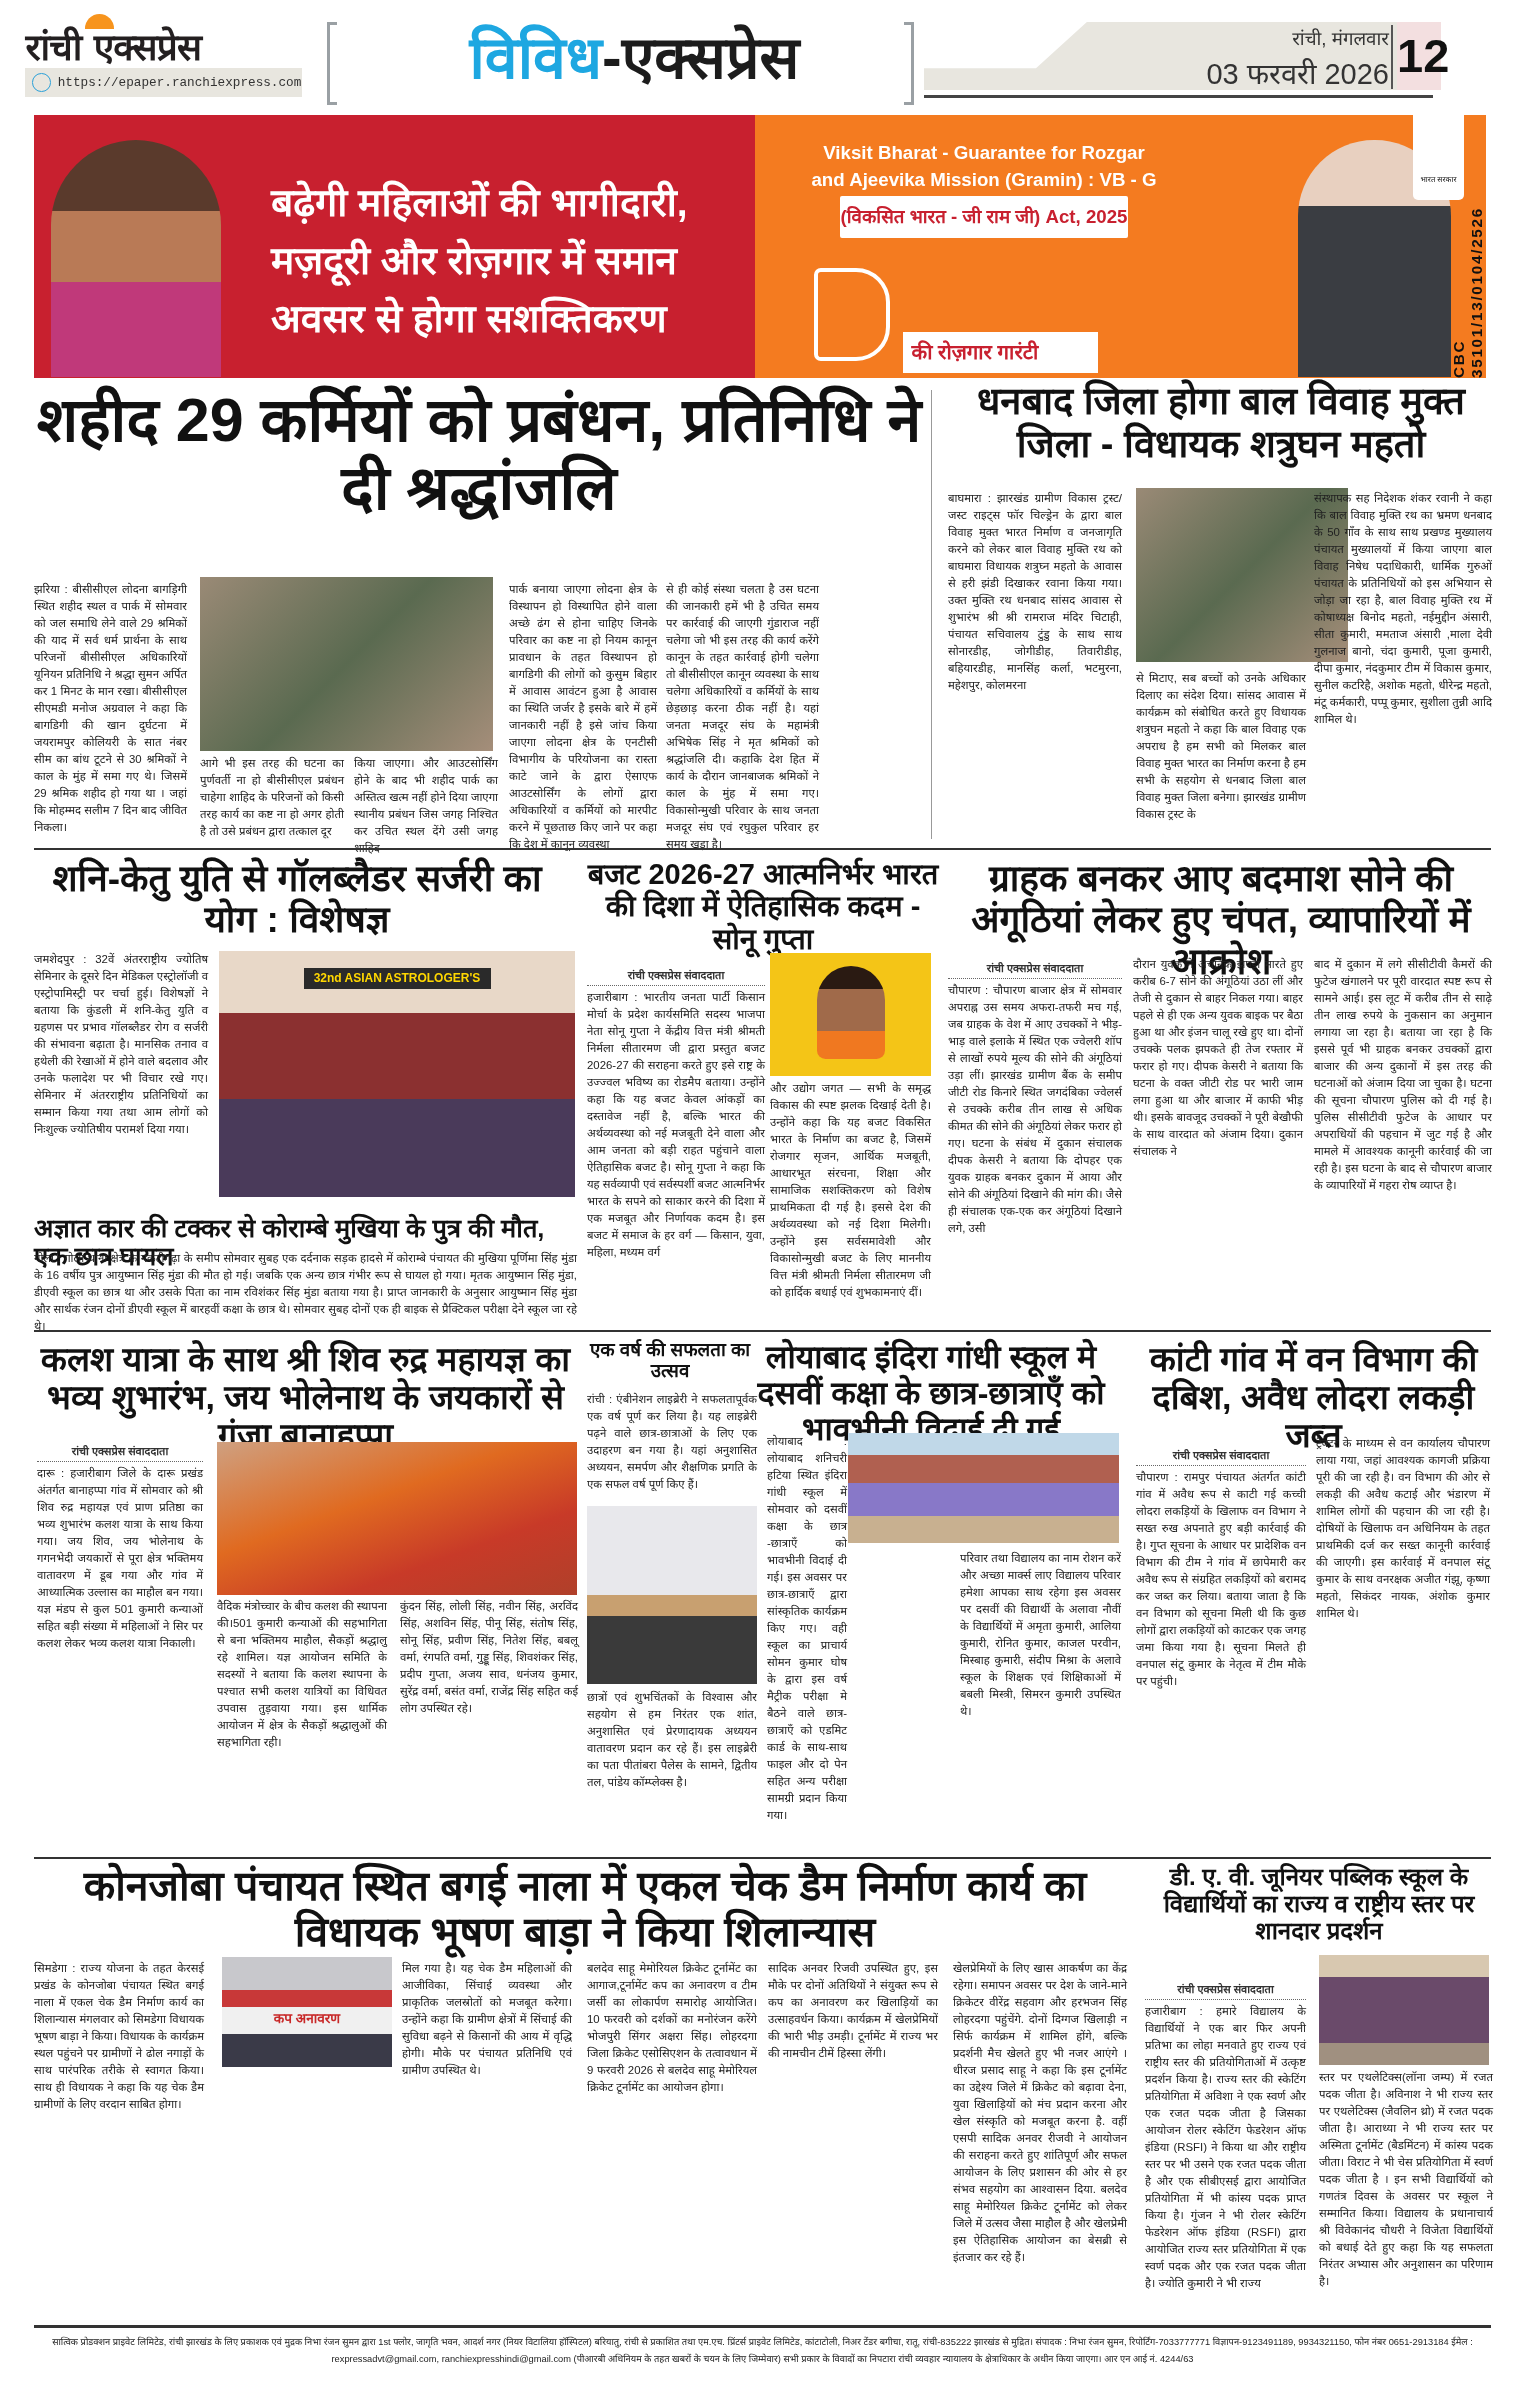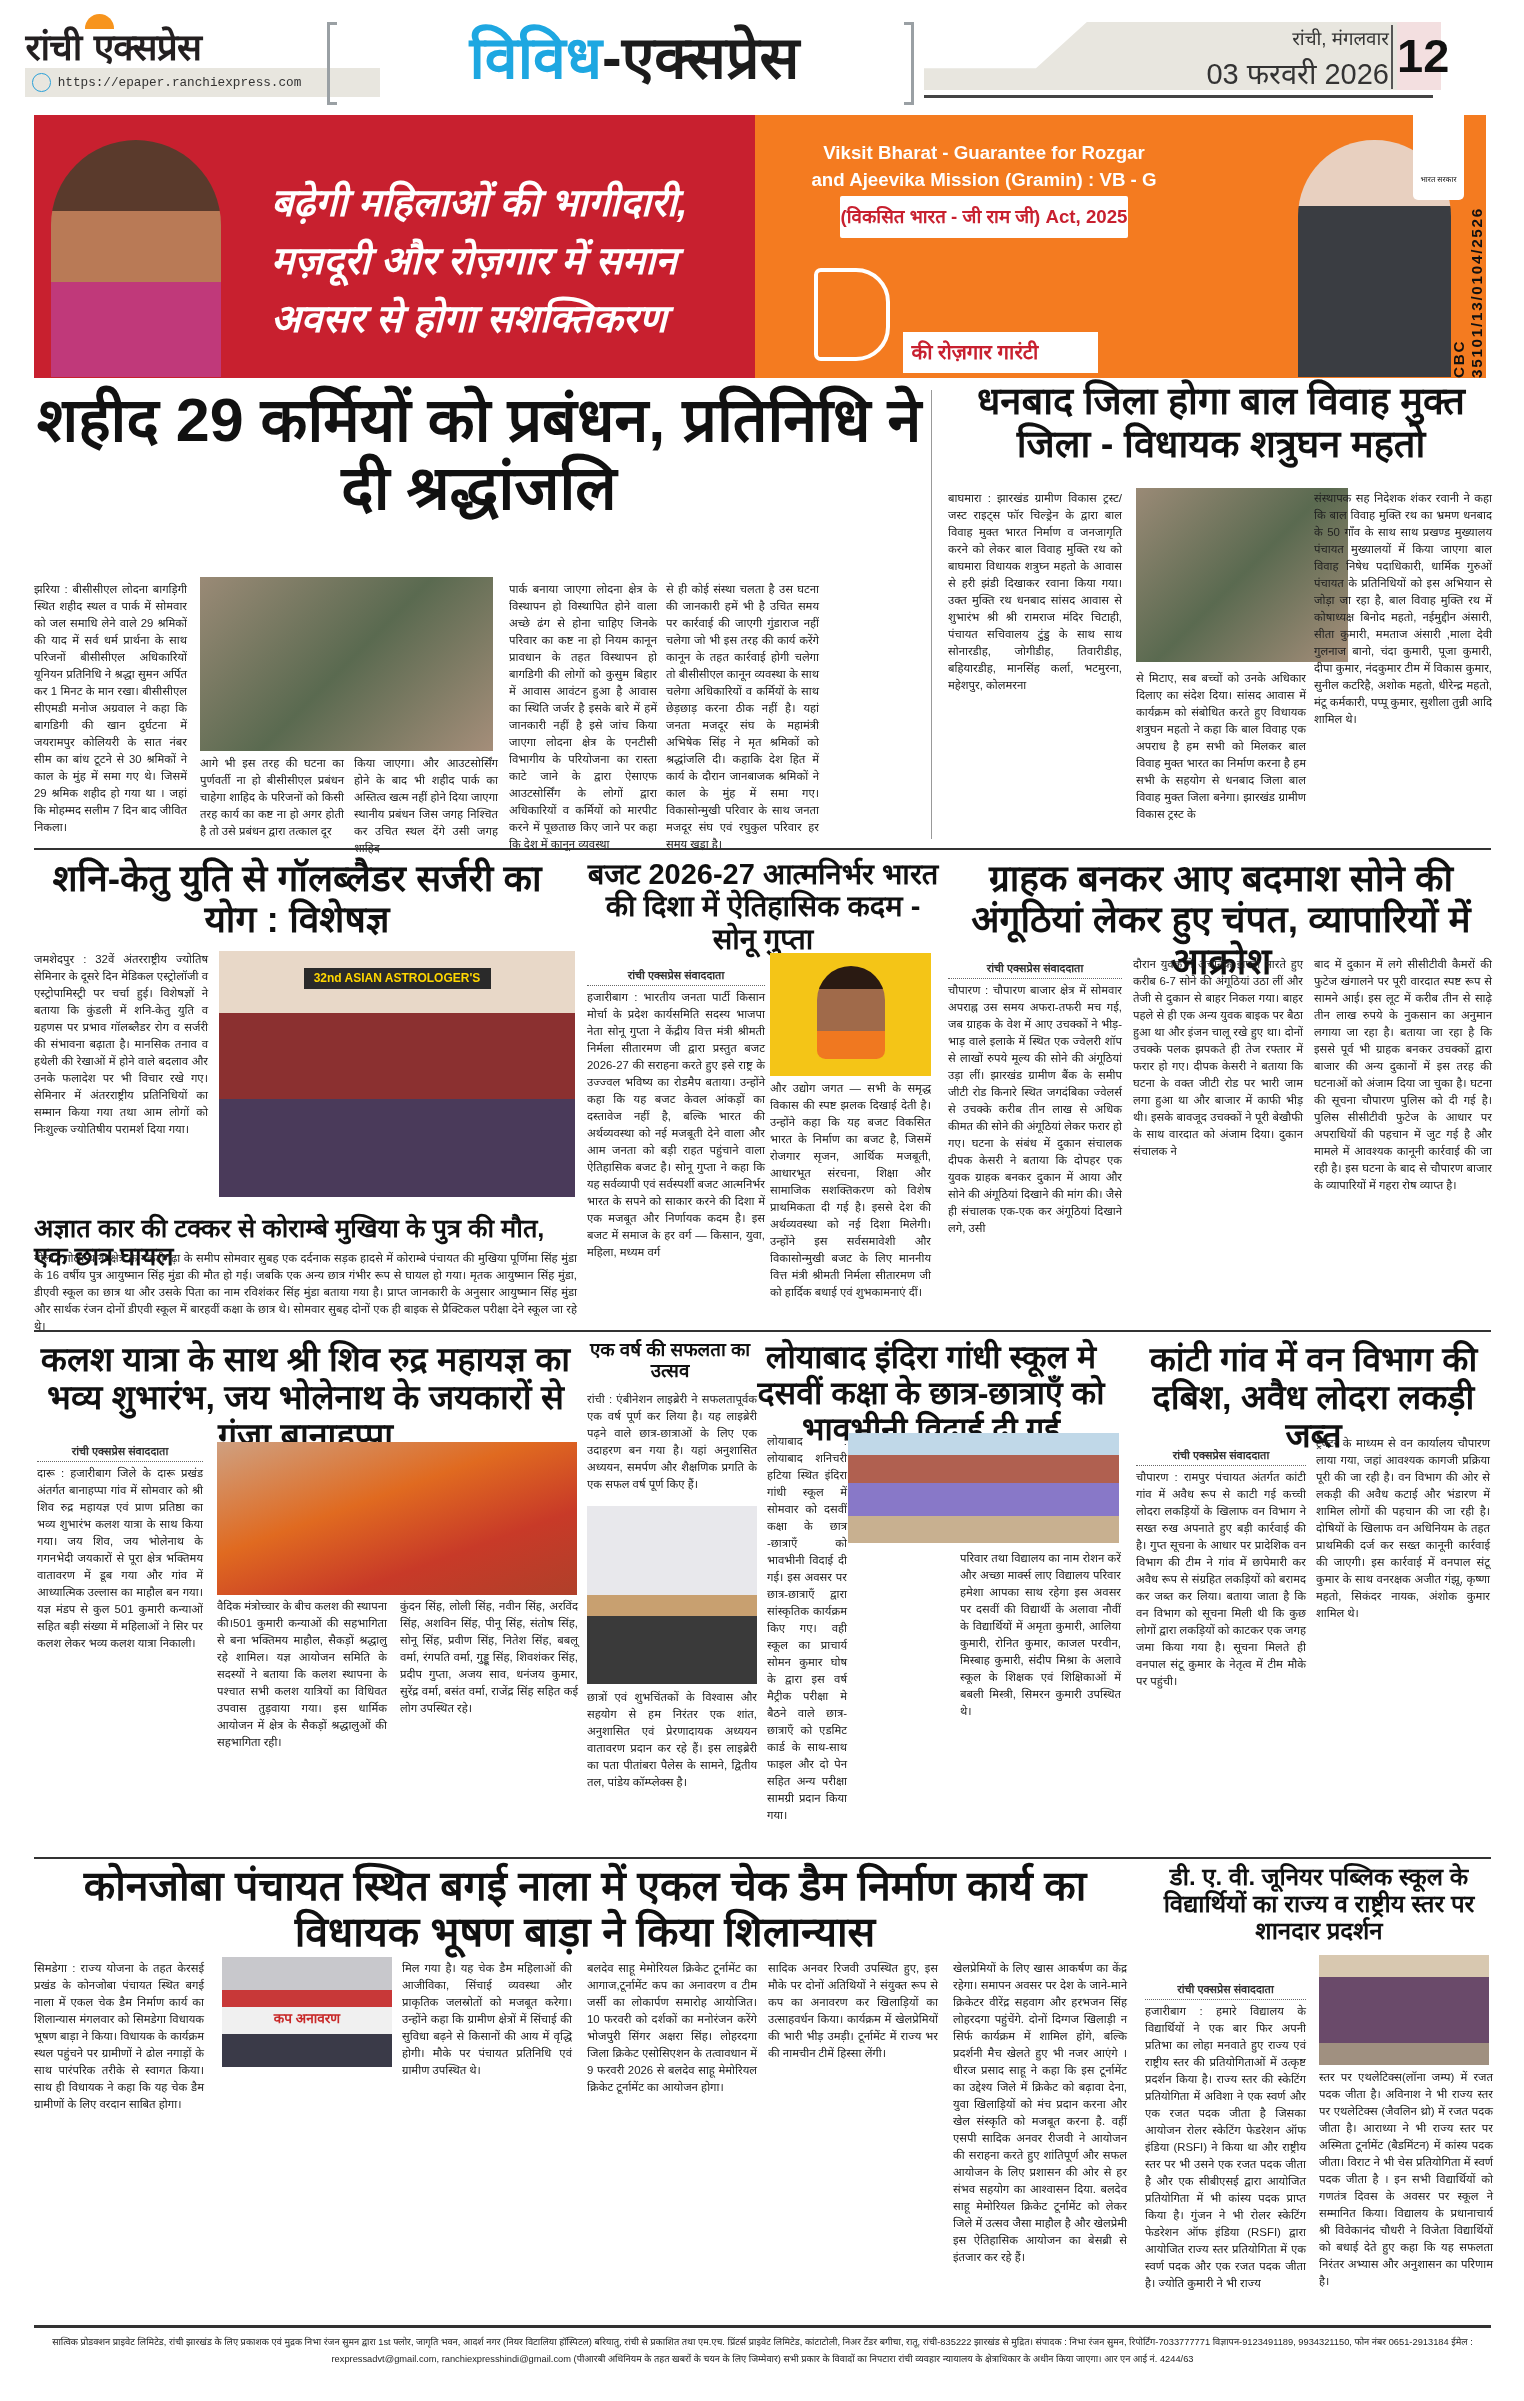--- a/index.html
+++ b/index.html
@@ -3,42 +3,42 @@
 <meta charset="utf-8">
 <style>
   * { box-sizing: border-box; margin: 0; padding: 0; }
   html, body { width: 1525px; height: 2401px; background: #fff; overflow: hidden; }
   body { position: relative; font-family: "Liberation Sans", "DejaVu Sans", sans-serif; color: #111; }
   .abs { position: absolute; }
 
   
   .logo { left: 25.4px; top: 20.4px; font-family: "DejaVu Serif", serif; font-weight: 900; font-size: 37px; color: #231f20; letter-spacing: -0.8px; }
   .logo-sun { left: 85px; top: 13.6px; width: 29px; height: 15.3px; border-radius: 15.3px 15.3px 0 0; background: #f7941d; }
-  .urlbar { left: 25.4px; top: 68px; width: 355px; height: 29px; background: #e8e6df; display:flex; align-items:center; gap:6.8px; padding-left:6.8px; }
+  .urlbar { left: 25.4px; top: 68px; width: 277px; height: 29px; background: #e8e6df; display:flex; align-items:center; gap:6.8px; padding-left:6.8px; }
   .url-icon { width: 18.7px; height: 18.7px; border: 1.7px solid #2aa0d8; border-radius: 50%; }
   .url-text { font-family: "Liberation Mono", monospace; font-size: 12.7px; color: #333; }
   .bracket { top: 22px; width: 10.2px; height: 83px; border: 3.4px solid #9aa0a4; }
   .bracket.l { left: 327px; border-right: none; }
   .bracket.r { left: 904px; border-left: none; }
   .section-title { left: 365px; top: 20.4px; width: 526px; text-align: center; font-size: 59px; font-weight: 700; line-height: 76px; }
   .section-title .a { color: #1ea7e1; margin-left: 13px; }
   .section-title .b { color: #1c1c1c; }
   .dateblock { left: 924px; top: 22px; width: 509px; height: 68px; background: #e8e6df; clip-path: polygon(32% 0, 100% 0, 100% 100%, 0 100%, 0 68%, 22% 68%); }
   .date-city { right: 136px; top: 25.4px; font-size: 18.7px; color: #333; text-align: right; }
   .date-date { right: 136px; top: 53px; font-size: 29px; color: #333; text-align: right; }
   .date-sep { left: 1391px; top: 25.4px; width: 1.7px; height: 64px; background: #555; }
   .page-no { left: 1397px; top: 22px; width: 44px; height: 68px; background: #f3dfe0; font-size: 47px; font-weight: 700; text-align: center; line-height: 68px; }
   .mast-rule { left: 924px; top: 95px; width: 509px; height: 2.5px; background: #444; }
 
   
   .ad { left: 34px; top: 115px; width: 1452px; height: 263px; display: flex; }
   .ad-red { width: 721px; height: 100%; background: #c8202f; position: relative; }
   .ad-orange { flex: 1; background: #f47b20; position: relative; }
   .ad-woman { position:absolute; left: 17px; top: 25.4px; width: 170px; height: 237px; border-radius: 85px 85px 0 0; background: linear-gradient(#5a3a2c 0 30%, #b97a56 30% 60%, #c0397a 60%); }
-  .ad-headline { position:absolute; left: 237px; top: 59px; width: 475px; color: #fff; font-size: 39px; font-weight: 700; line-height: 58px; font-style: italic; }
+  .ad-headline { position:absolute; left: 237px; top: 59px; width: 475px; color: #fff; font-size: 39px; font-weight: 700; line-height: 58px; }
   .ad-en { position:absolute; left: 51px; top: 24px; width: 356px; color:#fff; font-size: 18.7px; font-weight:700; text-align:center; line-height: 27px; }
   .ad-act { position:absolute; left: 85px; top: 81px; width: 288px; height: 42px; background:#fff; border-radius: 2px; color:#c8202f; font-size: 18.7px; font-weight: 700; text-align:center; line-height:42px; }
   .ad-mega { position:absolute; left: 59px; top: 153px; width: 76px; height: 93px; border: 4.2px solid #fff; border-radius: 6.8px 34px 34px 6.8px; }
   .ad-days { position:absolute; left: 148px; top: 136px; color:#fff; font-size: 71px; font-weight: 900; }
   .ad-guar { position:absolute; left: 148px; top: 217px; width: 195px; height: 41px; background:#fff; color:#c8202f; font-size: 20.4px; font-weight: 700; line-height: 41px; padding-left: 8.5px; }
   .ad-modi { position:absolute; left: 543px; top: 25.4px; width: 153px; height: 237px; border-radius: 76px 76px 0 0; background: linear-gradient(#e8d0c0 0 28%, #3a3d42 28%); }
   .ad-emblem { position:absolute; right: 22px; top: 0; width: 51px; height: 85px; background: #fff; border-radius: 0 0 5.1px 5.1px; font-size: 7.6px; text-align:center; padding-top: 59px; }
   .ad-cbc { position:absolute; right: 0px; top: 85px; writing-mode: vertical-rl; transform: rotate(180deg); font-size: 15.3px; font-weight: 700; color: #111; letter-spacing: 1.7px; }
 
   

